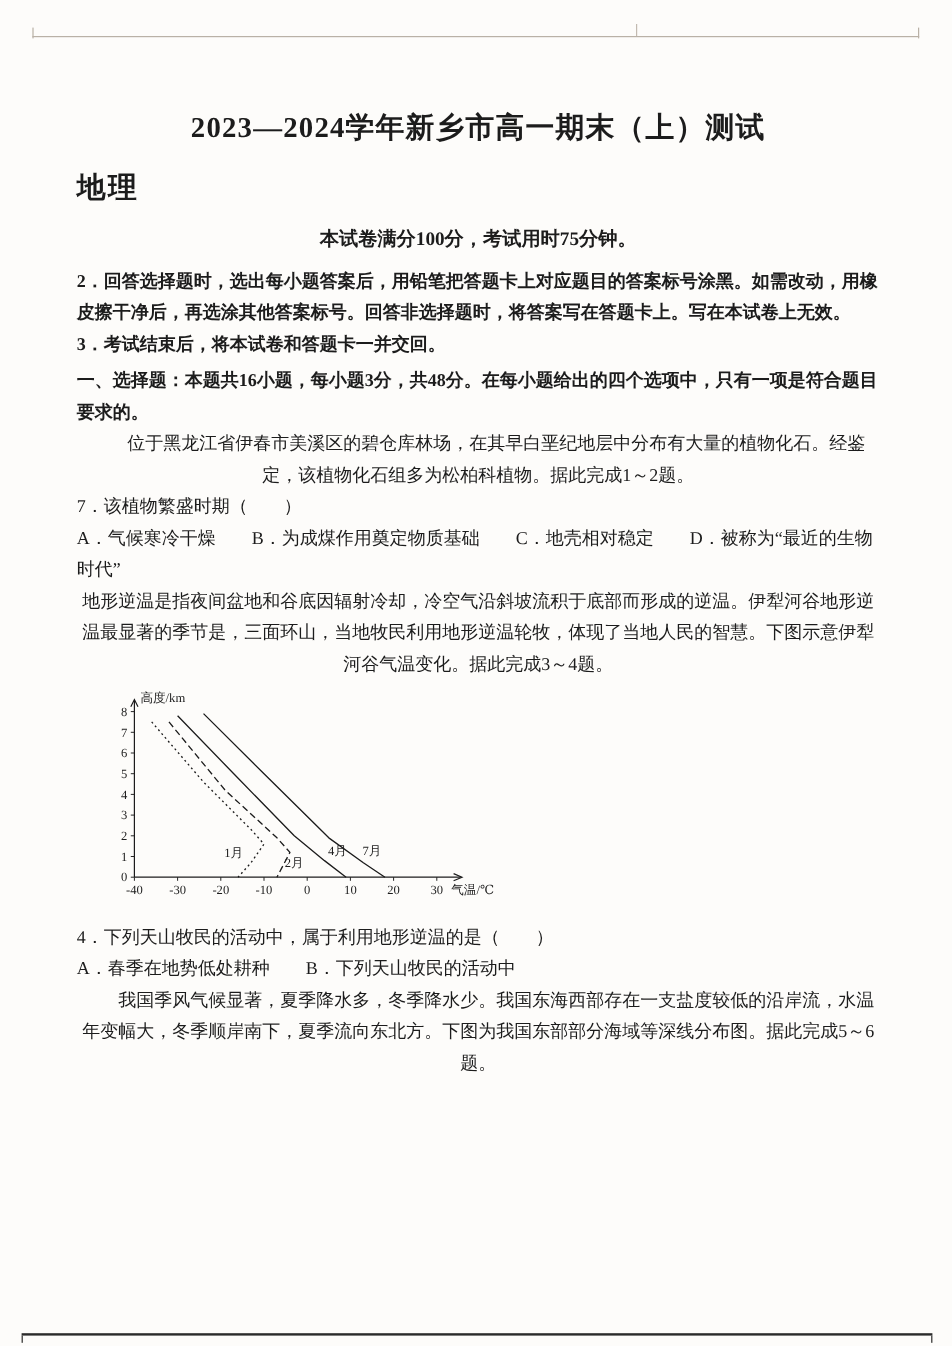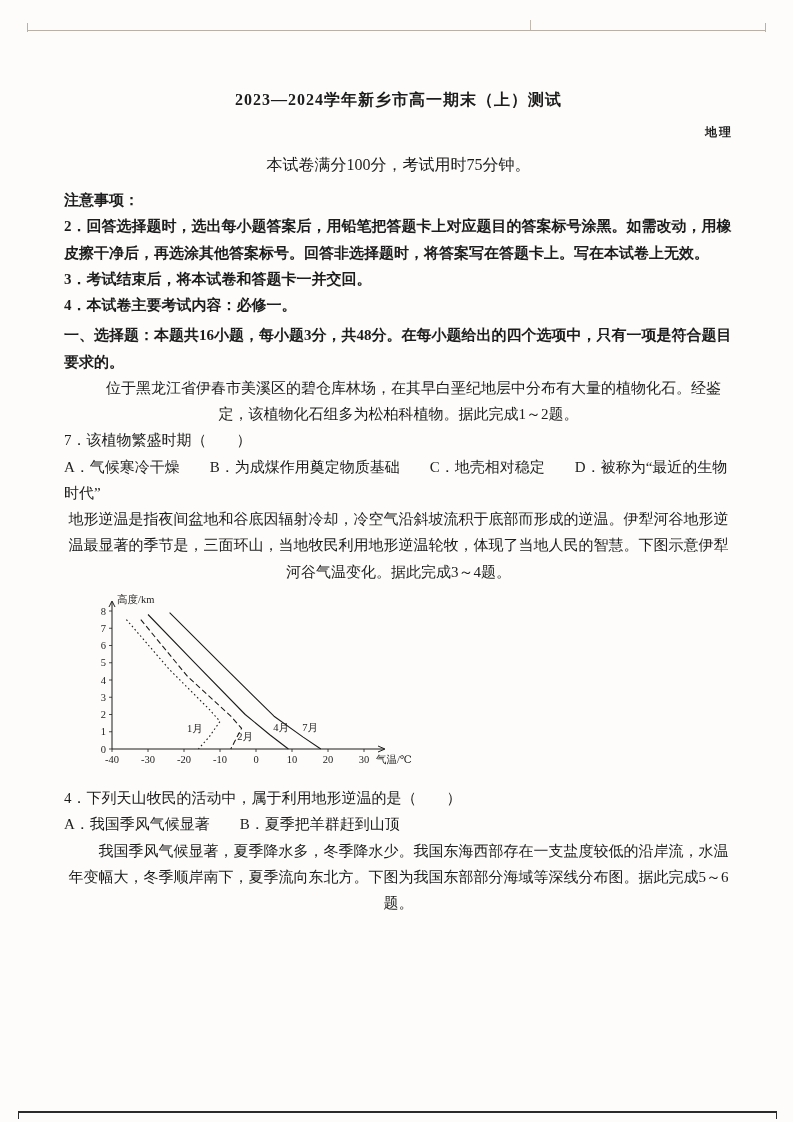--- a/index.html
+++ b/index.html
@@ -18,23 +18,23 @@
   .frame-top::before { left:0; } .frame-top::after { right:0; }
   .frame-top-mid { position:absolute; top:20px; left:530px; width:1px; height:10px; background:#c2bab0; }
   .frame-bottom { position:absolute; top:1111px; left:18px; right:16px; border-top:2px solid #2b2b2b; }
   .frame-bottom::before, .frame-bottom::after { content:""; position:absolute; top:0; width:1px; height:6px; background:#2b2b2b; }
   .frame-bottom::before { left:0; } .frame-bottom::after { right:0; }
 
   .content {
     position: absolute; left: 64px; right: 60px; top: 86px;
     font-size: 15px; line-height: 1.75;
   }
-  .title { font-size: 16px; font-weight: bold; text-align: center; margin: 0 0 8px 0; letter-spacing: 1px; }
-  .subject { font-size: 12px; font-weight: bold; text-align: right; margin: 0 0 8px 0; letter-spacing: 2px; }
-  .info { font-size: 16px; font-weight: normal; text-align: center; margin: 0 0 8px 0; }
+  .title { font-size: 24px; font-weight: bold; text-align: center; margin: 0 0 8px 0; letter-spacing: 1px; }
+  .subject { font-size: 24px; font-weight: bold; text-align: left; margin: 0 0 8px 0; letter-spacing: 2px; }
+  .info { font-size: 16px; font-weight: bold; text-align: center; margin: 0 0 8px 0; }
   .bold { font-weight: bold; }
   .section-heading { font-weight: bold; margin-top: 4px; }
   .passage { margin: 0; text-align: center; }
   .indent { text-indent: 2em; }
   .chart-fig { margin: 6px 0 2px 0; }
   svg text { font-family: "Liberation Serif", "DejaVu Serif", serif; fill: #1c1c1c; }
 </style>
 </head>
 <body>
 
@@ -43,24 +43,22 @@
   <div class="frame-top-mid"></div>
   <div class="frame-bottom"></div>
 
   <div class="content">
 
     <h1 class="title">2023—2024学年新乡市高一期末（上）测试</h1>
     <div class="subject">地理</div>
     <div class="info">本试卷满分100分，考试用时75分钟。</div>
 
     <div>
-      <div class="bold">注意事项：</div>
       <div class="bold">2．回答选择题时，选出每小题答案后，用铅笔把答题卡上对应题目的答案标号涂黑。如需改动，用橡皮擦干净后，再选涂其他答案标号。回答非选择题时，将答案写在答题卡上。写在本试卷上无效。</div>
       <div class="bold">3．考试结束后，将本试卷和答题卡一并交回。</div>
-      <div class="bold">4．本试卷主要考试内容：必修一。</div>
     </div>
 
     <div class="section-heading">一、选择题：本题共16小题，每小题3分，共48分。在每小题给出的四个选项中，只有一项是符合题目要求的。</div>
 
     <p class="passage indent">位于黑龙江省伊春市美溪区的碧仓库林场，在其早白垩纪地层中分布有大量的植物化石。经鉴定，该植物化石组多为松柏科植物。据此完成1～2题。</p>
 
 
     <div>
       <div>7．该植物繁盛时期（　　）</div>
       <div>A．气候寒冷干燥　　B．为成煤作用奠定物质基础　　C．地壳相对稳定　　D．被称为“最近的生物时代”</div>
@@ -117,19 +115,19 @@
           <polyline points="84.0,23.5 130.8,71.8 181.2,123.5 206.4,144.2 224.4,158.0" fill="none" stroke="#1c1c1c" stroke-width="1.1" stroke-linejoin="round"></polyline>
           <text x="217.2" y="139.8875" text-anchor="middle" font-size="10.5">4月</text>
           <polyline points="105.6,21.7 156.0,71.8 210.0,125.2 238.8,145.9 256.8,158.0" fill="none" stroke="#1c1c1c" stroke-width="1.1" stroke-linejoin="round"></polyline>
           <text x="246" y="139.8875" text-anchor="middle" font-size="10.5">7月</text>
         </svg>
     </figure>
 
 
     <div>
       <div>4．下列天山牧民的活动中，属于利用地形逆温的是（　　）</div>
-      <div>A．我国季风气候显著　　B．夏季把羊群赶到山顶</div>
+      <div>A．春季在地势低处耕种　　B．下列天山牧民的活动中</div>
     </div>
 
     <p class="passage indent">我国季风气候显著，夏季降水多，冬季降水少。我国东海西部存在一支盐度较低的沿岸流，水温年变幅大，冬季顺岸南下，夏季流向东北方。下图为我国东部部分海域等深线分布图。据此完成5～6题。</p>
 
   </div>
 </div>
 
 </body></html>

